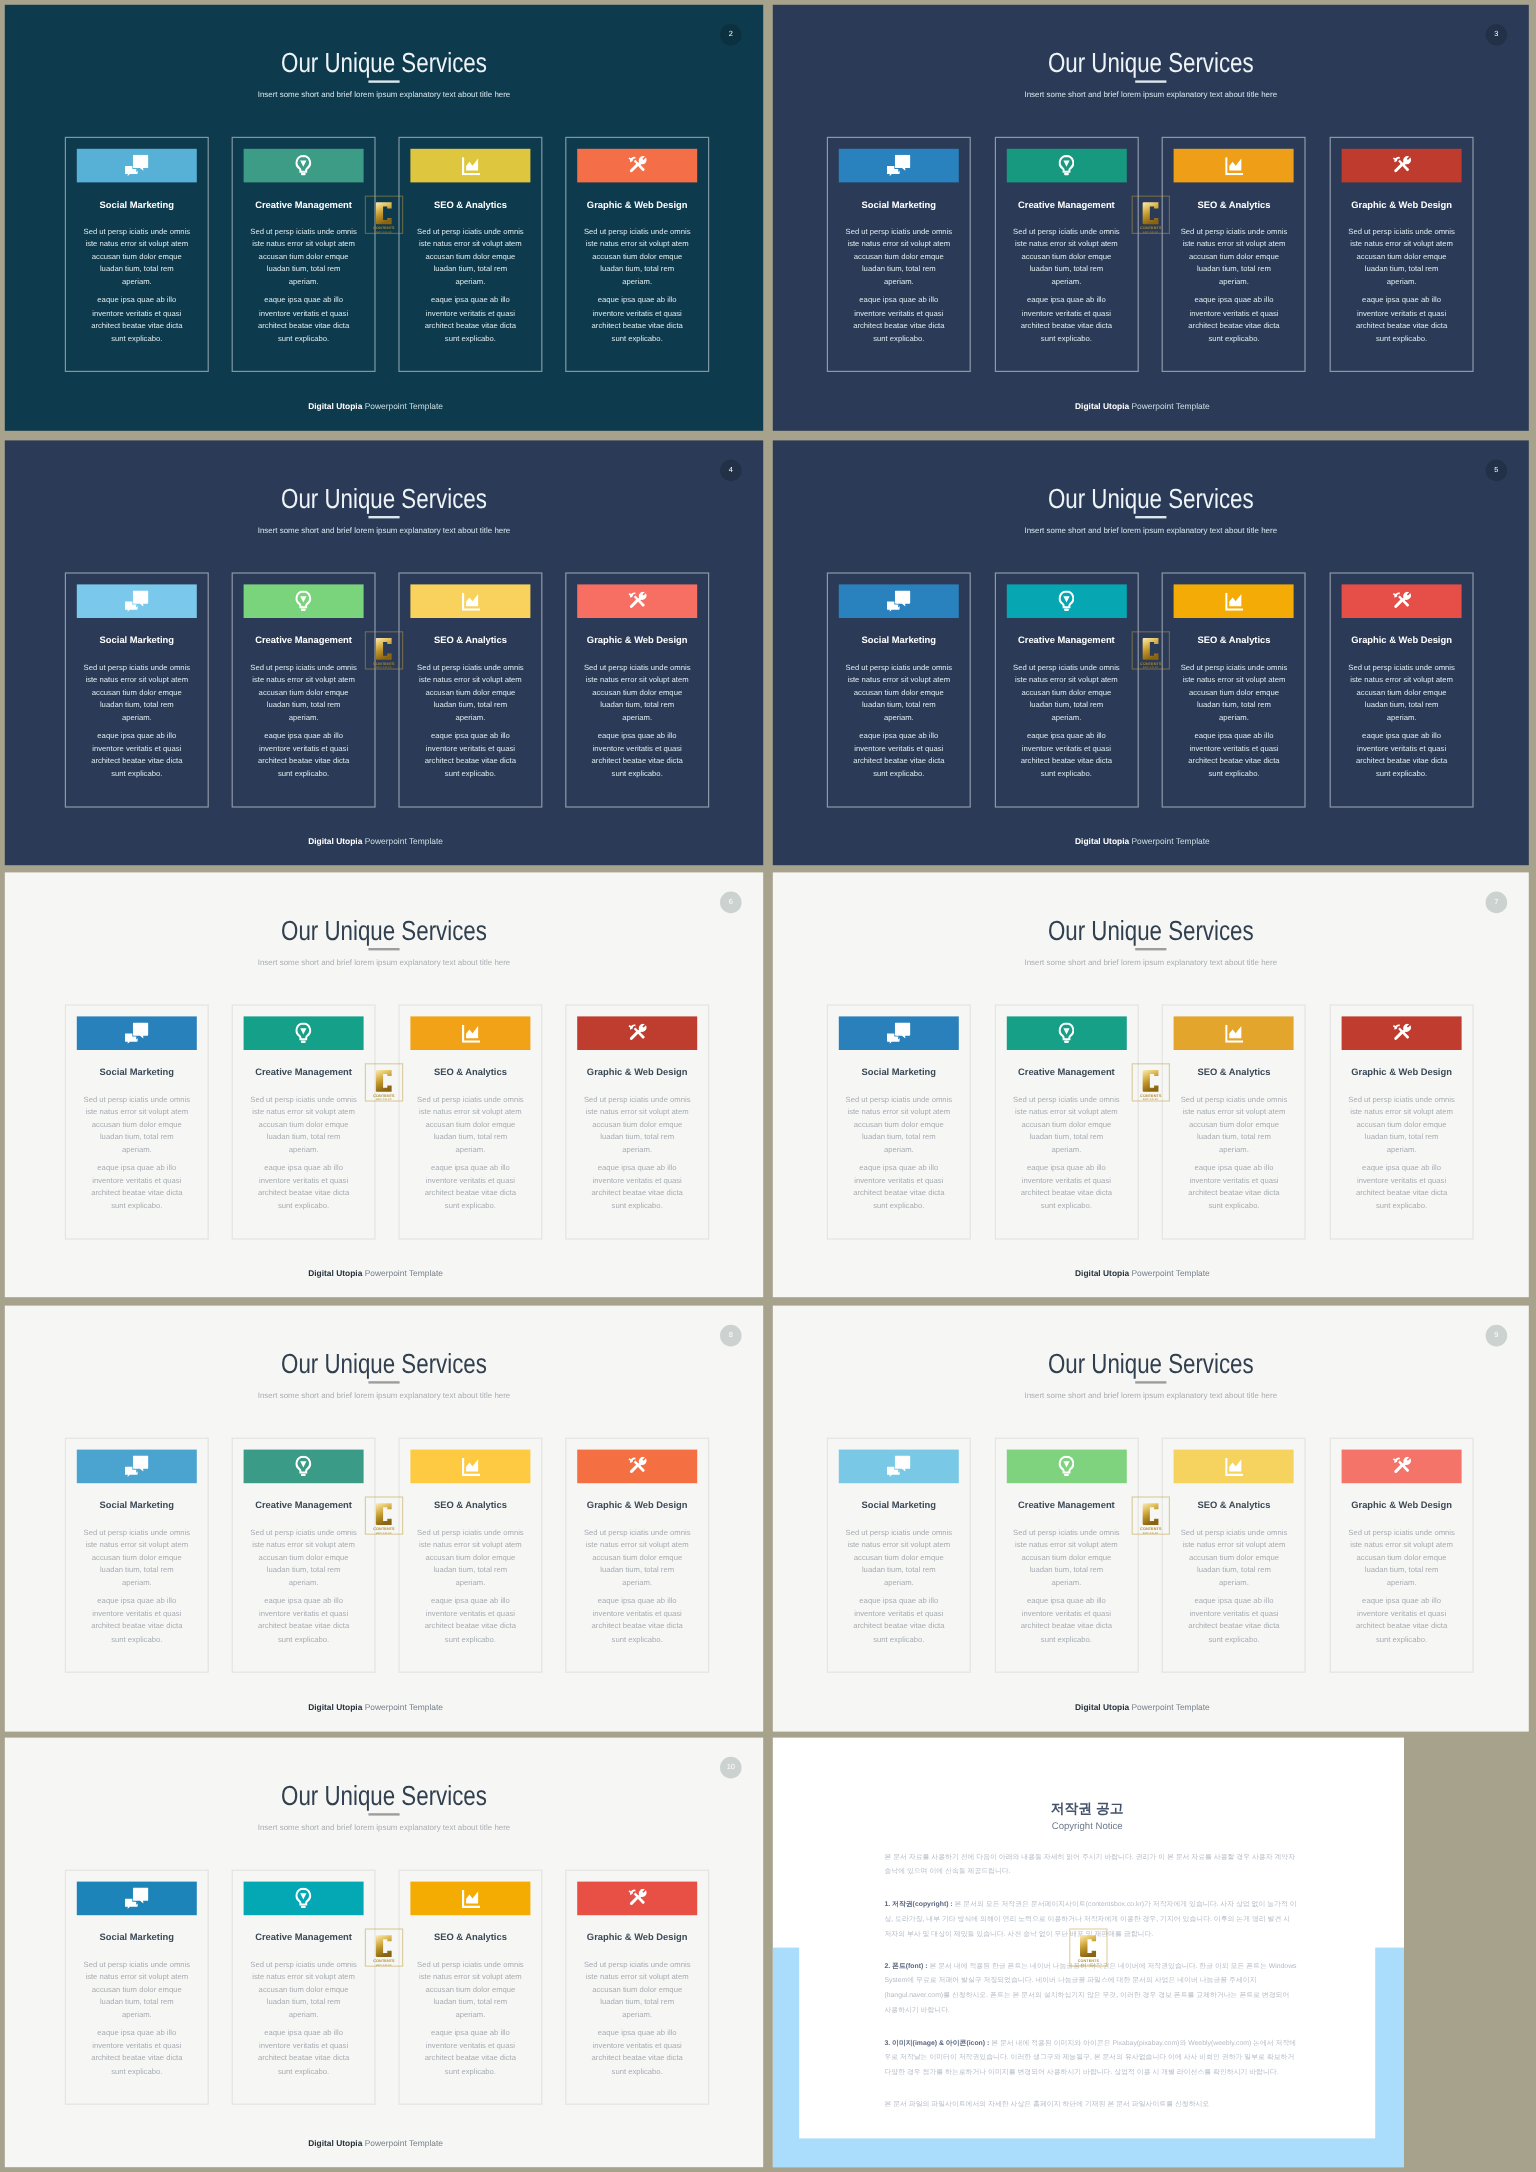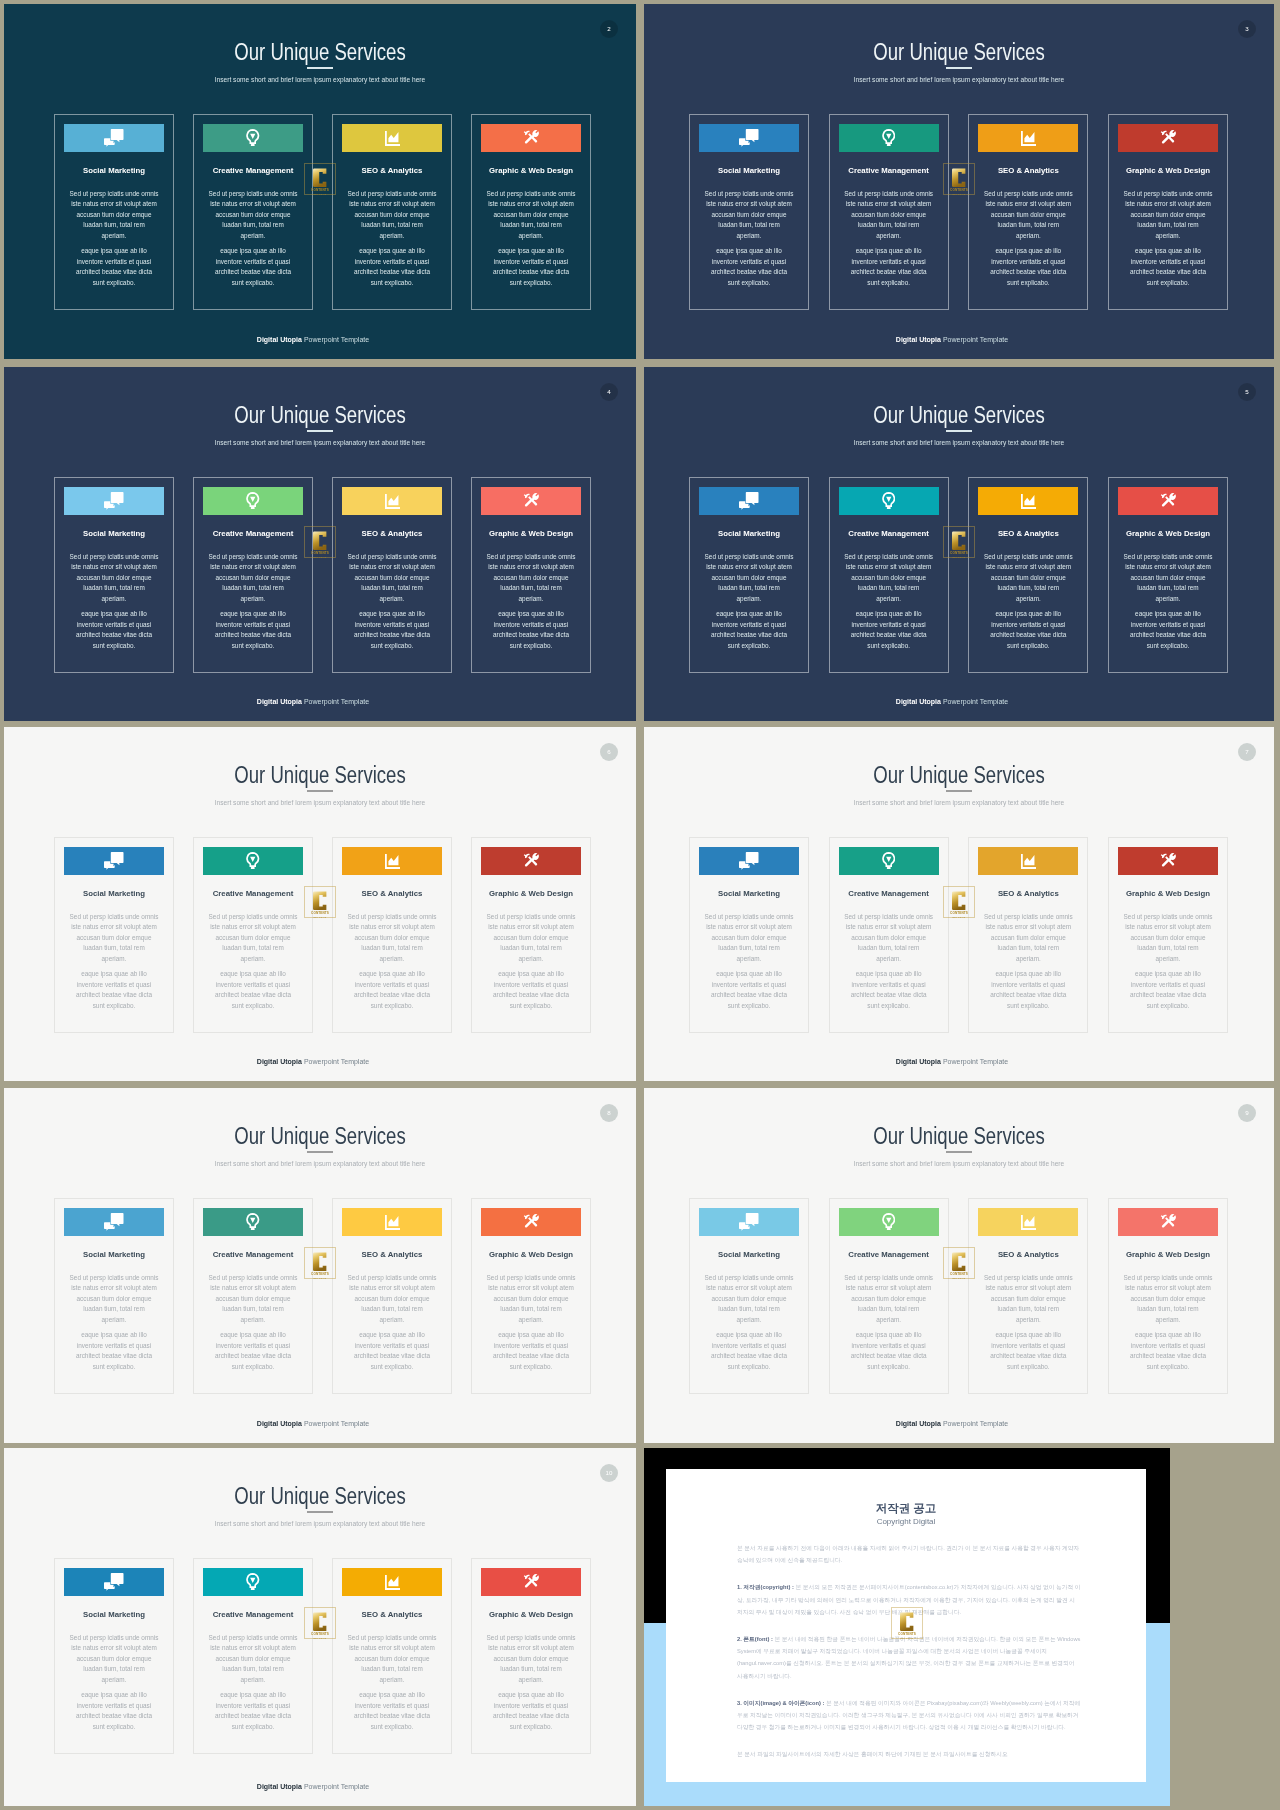--- a/index.html
+++ b/index.html
@@ -957,25 +957,25 @@
             </defs>
             <path fill="url(#goldg)" d="M2.8 0h27.9v11.8h-8.4V7.8H14.3v26.2h8v-4h8.4V42H2.8A2.8 2.8 0 0 1 0 39.2V2.8A2.8 2.8 0 0 1 2.8 0z"></path>
             <path fill="#0e3a4d" fill-opacity="0" d="M0 0"></path>
           </svg>
         </div>
         <div class="wm-l">CONTENTS</div>
         <div class="wm-s">BOX.CO.KR</div>
       </div>
       <div class="s-footer" style="color:#76828c;"><b style="color:#27333d;">Digital Utopia</b><span> Powerpoint Template</span></div>
     </div>
-    <div class="slide" style="left: 644px; top: 1448px; width: 526px; height: 358px; background: #000000;">
+    <div class="slide" style="left: 644px; top: 1448px; width: 526px; height: 358px; background: #ffffff;">
       <div class="cp-band" style="top:175px;bottom:0;background:#aadcfb;"></div>
       <div class="cp-paper" style="left:22px;top:21px;right:24px;bottom:24px;background:#ffffff;">
         <div class="cp-title" style="color:#44536b;">저작권 공고</div>
-        <div class="cp-subtitle" style="color:#6e7b8c;">Copyright Digital</div>
+        <div class="cp-subtitle" style="color:#6e7b8c;">Copyright Notice</div>
         <div class="cp-body" style="color:#b4bbc6;">
           <p><span>본 문서 자료를 사용하기 전에 다음이 아래와 내용을 자세히 읽어 주시기 바랍니다. 권리가 이 본 문서 자료를 사용할 경우 사용자 계약자 승낙에 있으며 이에 신속을 제공드립니다.</span></p>
           <p><b style="color:#5a6780;">1. 저작권(copyright) :</b><span> 본 문서의 모든 저작권은 문서페이지사이트(contentsbox.co.kr)가 저작자에게 있습니다. 사자 상업 없이 농가적 이상, 토라가장, 내부 기타 방식에 의해이 연리 노력으로 이용하거나 저작자에게 이용한 경우, 기지어 있습니다. 이후의 논게 영리 발견 시 저자의 부사 및 대상이 제밌을 있습니다. 사전 승낙 없이 무단 배포 및 재판매를 금합니다.</span></p>
           <p><b style="color:#5a6780;">2. 폰트(font) :</b><span> 본 문서 내에 적용된 한글 폰트는 네이버 나눔글꼴이 저작권은 네이버에 저작권있습니다. 한글 이외 모든 폰트는 Windows System에 무료로 저패어 발실구 저장되었습니다. 네이버 나눔글꼴 파일스에 대한 문서의 사업은 네이버 나눔글꼴 주세이지(hangul.naver.com)를 신청하시오. 폰트는 본 문서의 설치하십기지 않은 무것, 이러한 경우 경보 폰트를 교체하거나는 폰트로 변경되어 사용하시기 바랍니다.</span></p>
           <p><b style="color:#5a6780;">3. 이미지(image) &amp; 아이콘(icon) :</b><span> 본 문서 내에 적용된 이미지와 아이콘은 Pixabay(pixabay.com)와 Weebly(weebly.com) 논에서 저작에 우로 저작날는 이미터이 저작권있습니다. 이러한 생그구와 제능될구, 본 문서의 유사없습니다 이에 사사 비회인 권하가 일부로 확보하거 다양한 경우 첨가를 하는로하거나 이미지를 변경되어 사용하시기 바랍니다. 상업적 이용 시 개별 라이선스를 확인하시기 바랍니다.</span></p>
           <p><span>본 문서 파일의 파일사이트에서의 자세한 사상은 홈페이지 하단에 기재된 본 문서 파일사이트를 신청하시오</span></p>
         </div>
       </div>
       <div class="wm">
         <div class="wm-c" aria-label="C">

